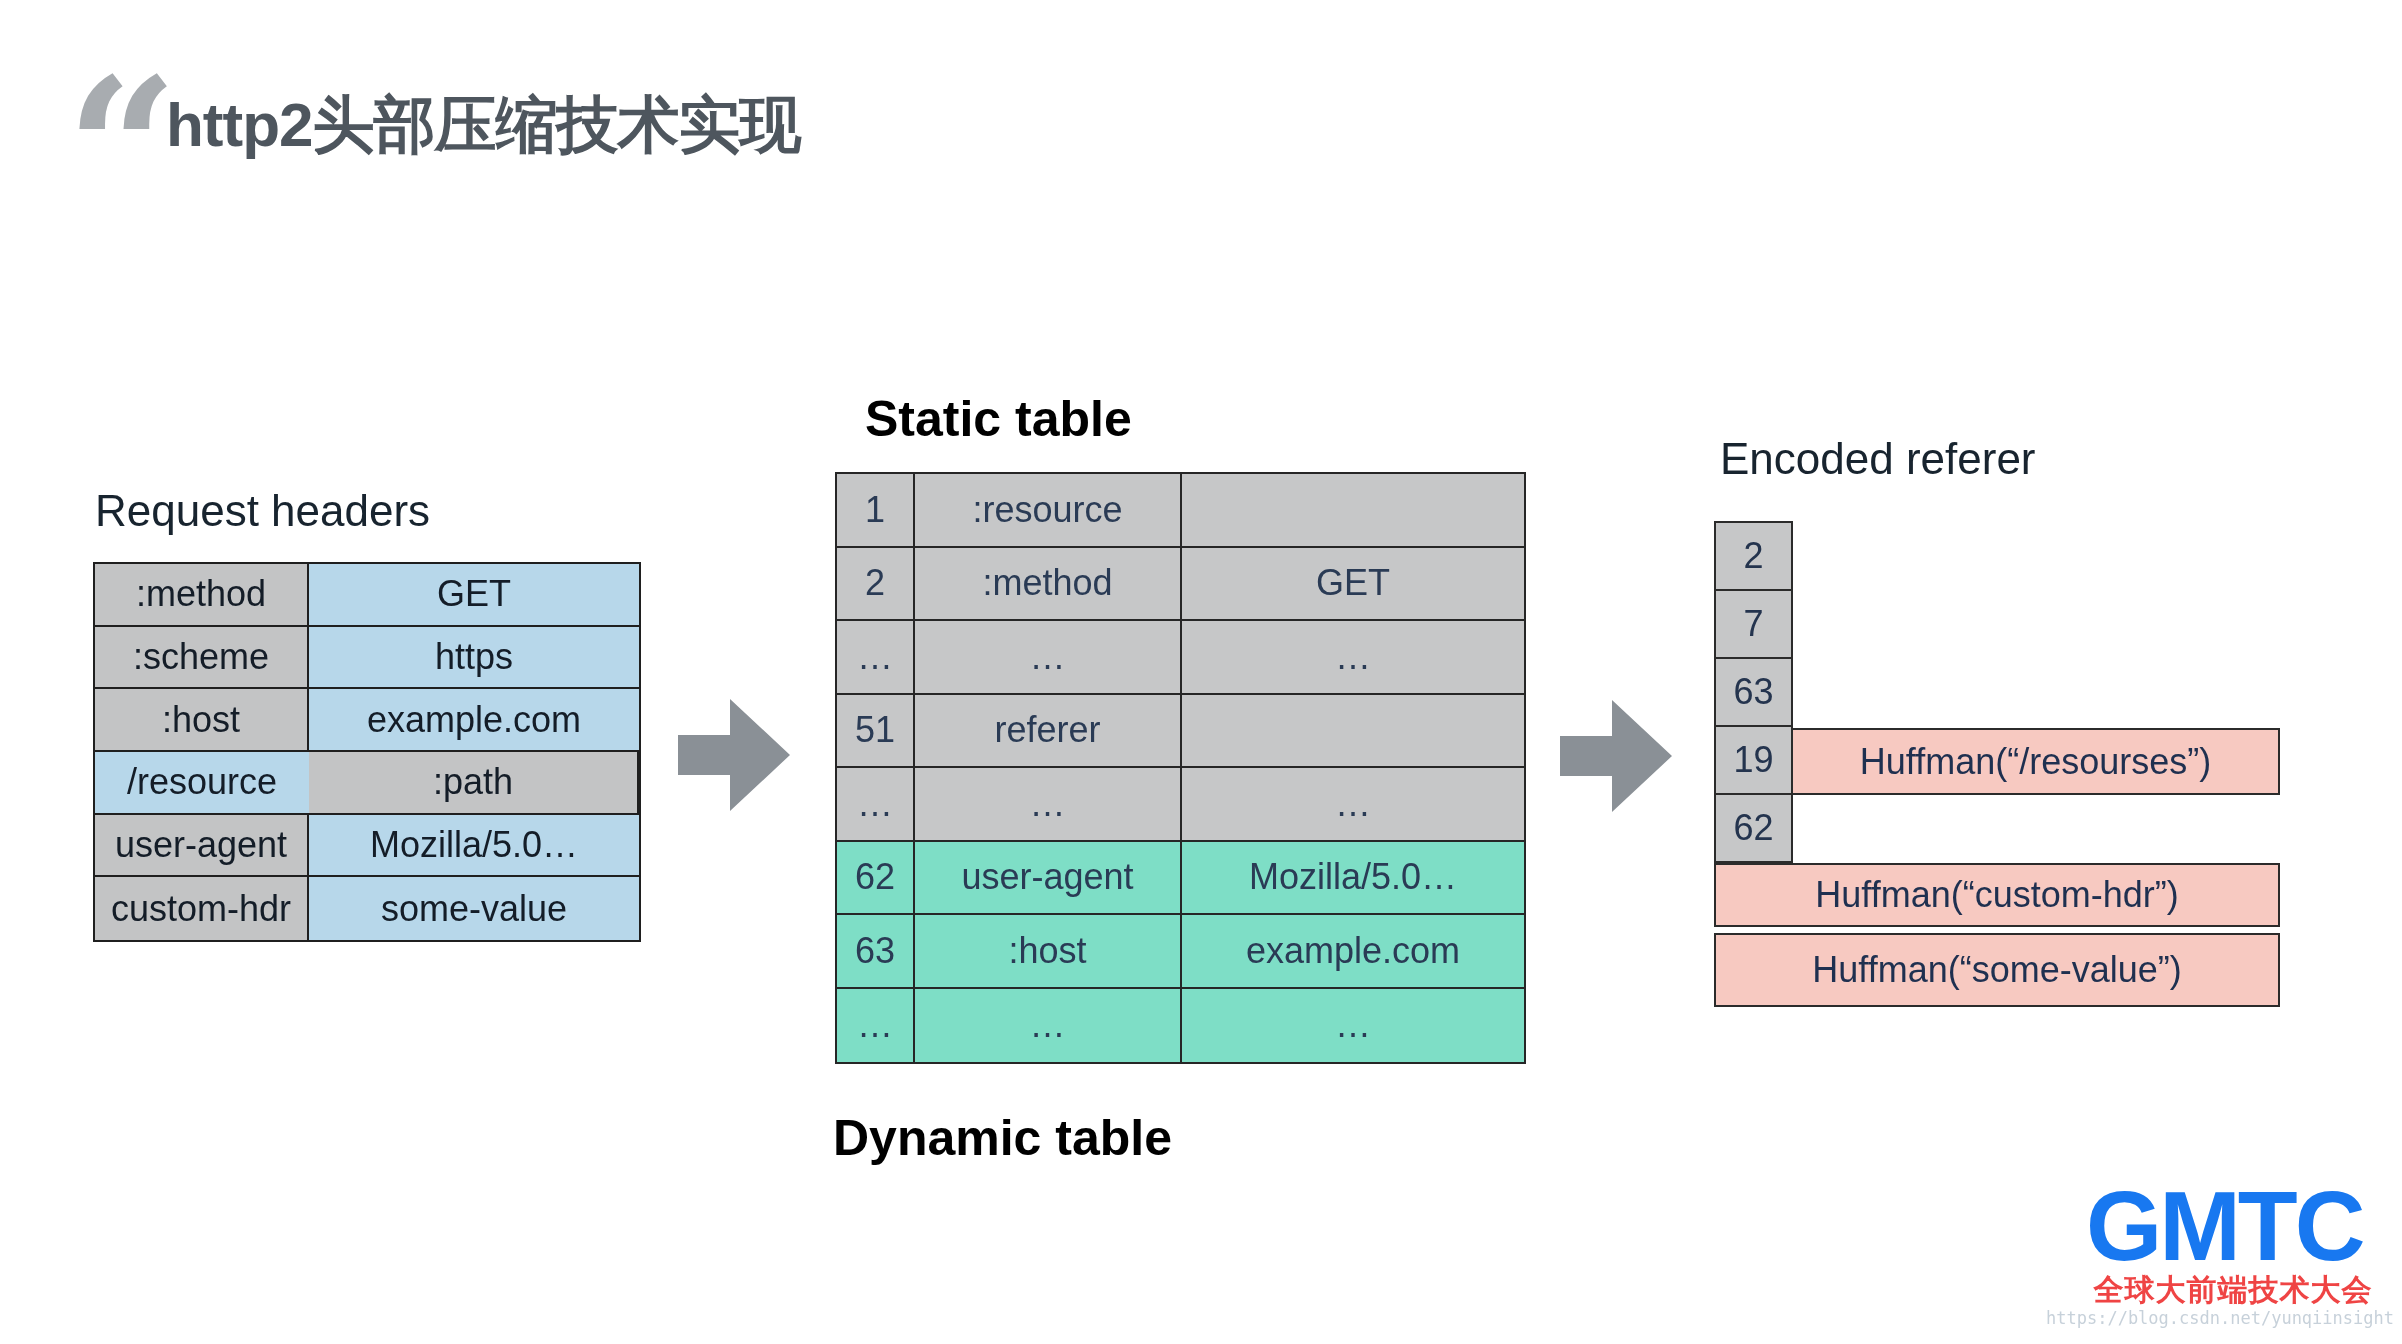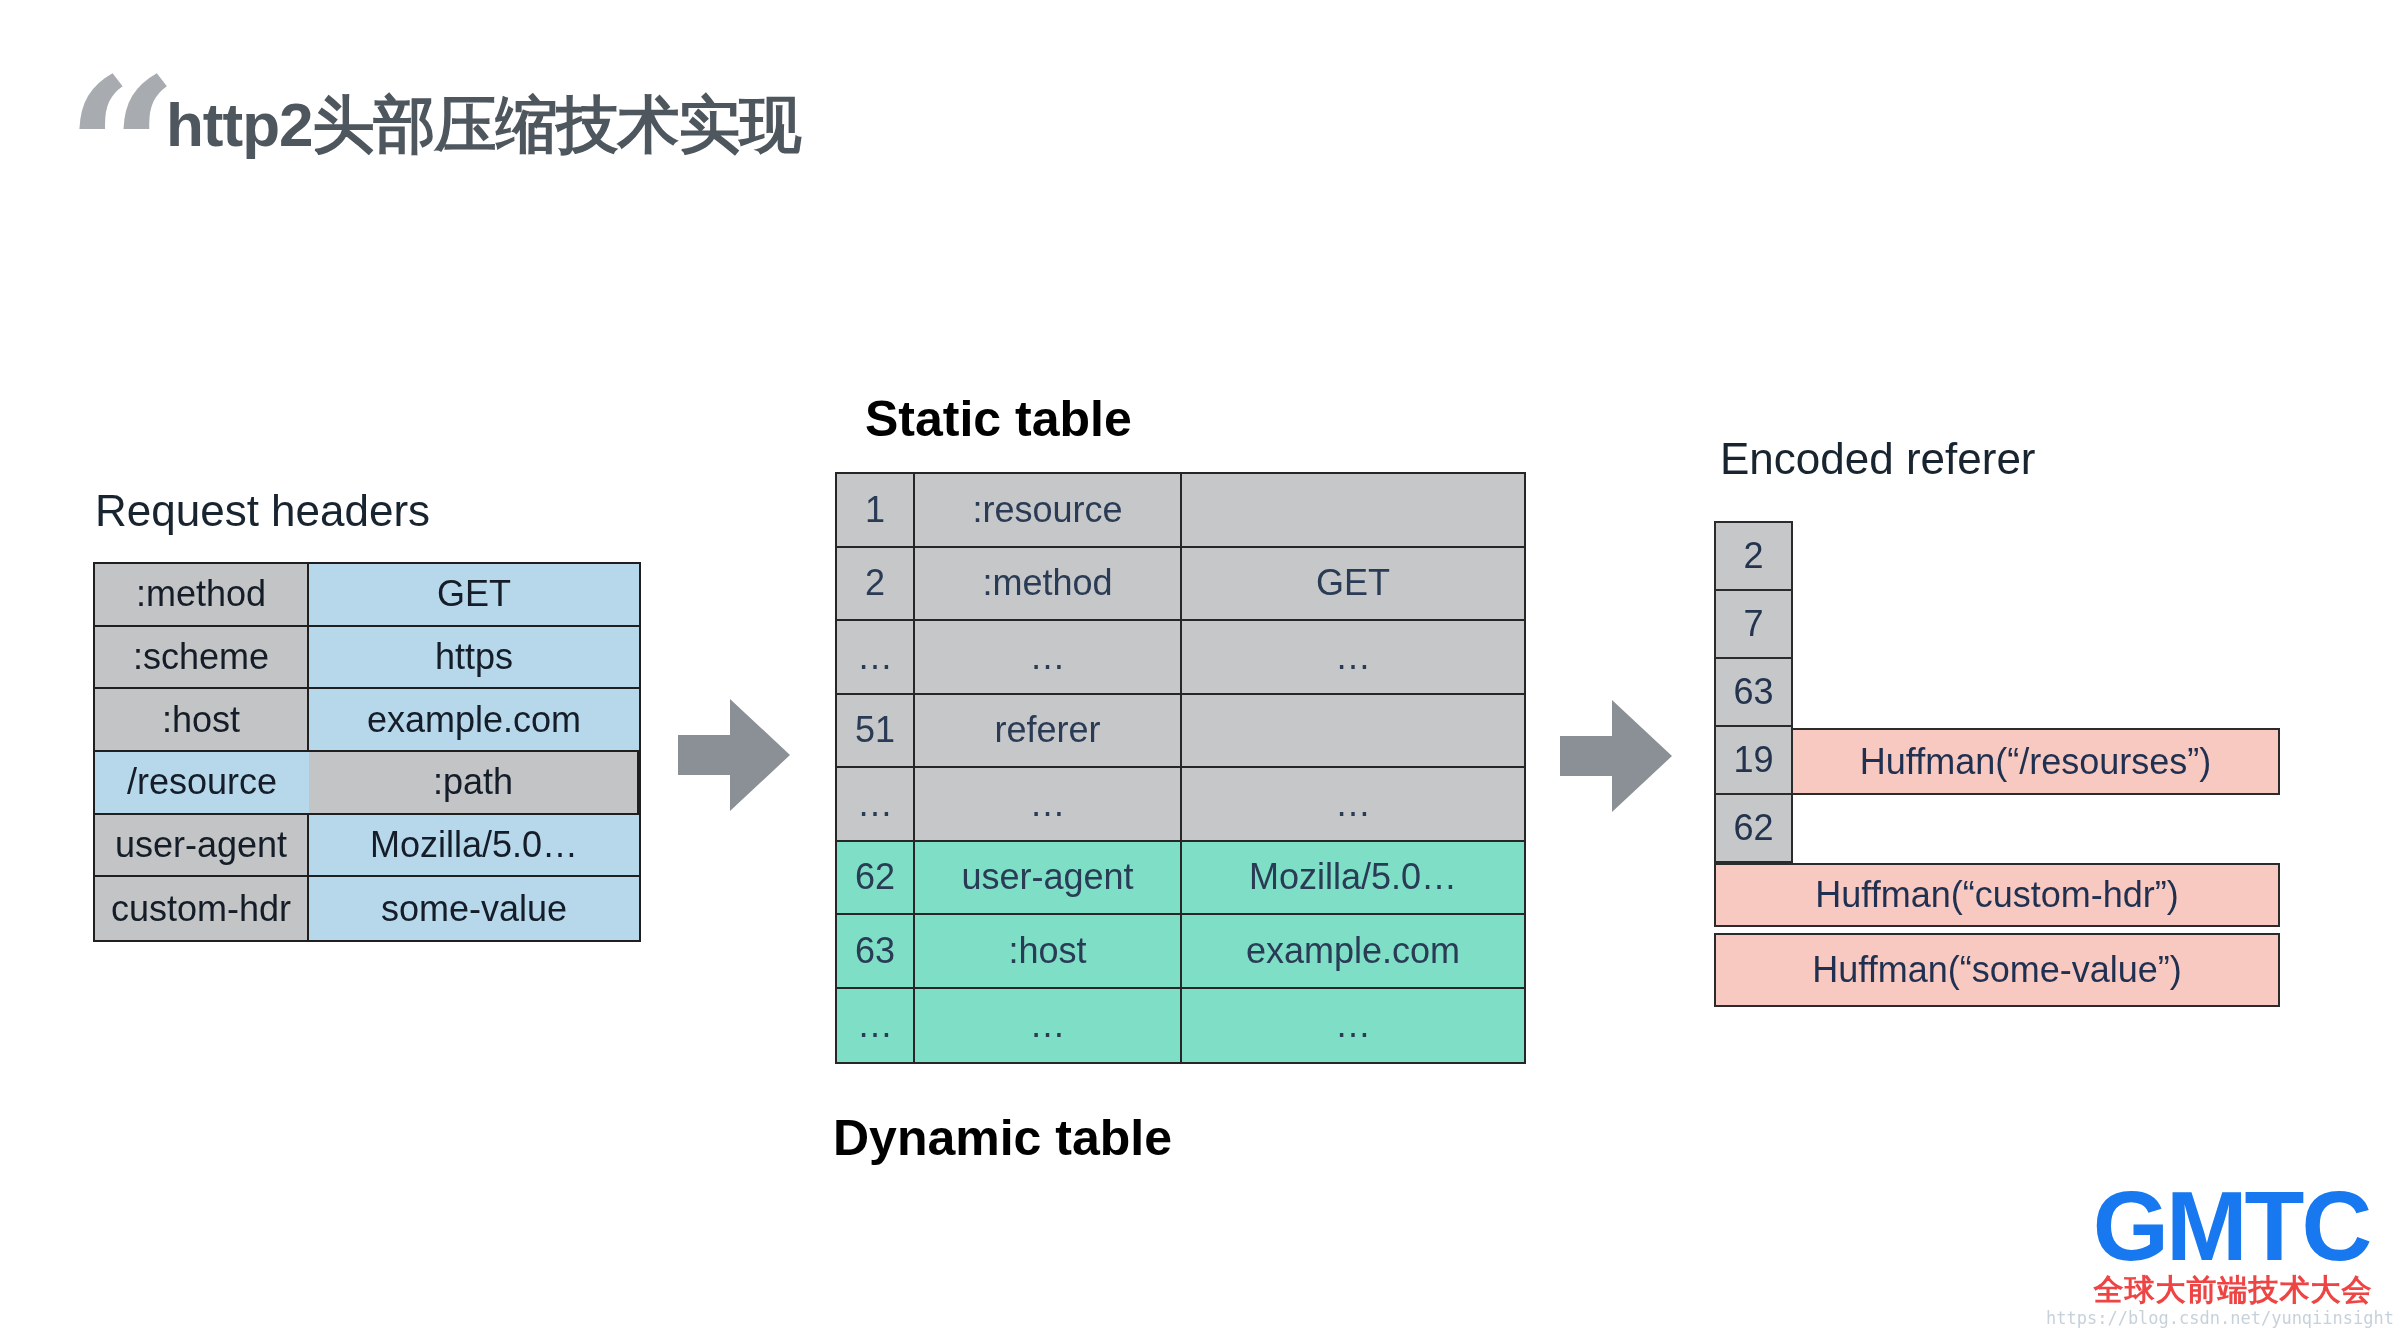--- a/index.html
+++ b/index.html
@@ -46,21 +46,21 @@
   .enc-box{width:79px;height:70px;box-sizing:border-box;border:2px solid #2b2b2b;background:#c6c7c8;
            display:flex;align-items:center;justify-content:center;font-size:36px;color:#24344e;}
   .enc-box + .enc-box{margin-top:-2px;}
   .huff{position:absolute;box-sizing:border-box;border:2px solid #2b2b2b;background:#f7c9c1;
         display:flex;align-items:center;justify-content:center;font-size:36px;color:#1f3050;white-space:nowrap;}
   .huff.inline{left:1791px;top:728px;width:489px;height:67px;}
   .huff.block1{left:1714px;top:863px;width:566px;height:64px;}
   .huff.block2{left:1714px;top:933px;width:566px;height:74px;}
 
   
-  .gmtc{position:absolute;left:2086px;top:1177px;width:290px;text-align:center;
+  .gmtc{position:absolute;left:2086px;top:1177px;width:290px;
         font-size:98px;font-weight:bold;letter-spacing:-3px;color:#1878f0;line-height:1;}
   .gmtc-sub{position:absolute;left:2088px;top:1270px;width:290px;text-align:center;
             font-size:30px;font-weight:bold;letter-spacing:1px;color:#ef4444;white-space:nowrap;}
   .watermark{position:absolute;left:2046px;top:1308px;font-family:"DejaVu Sans Mono",monospace;
              font-size:17px;color:#c7d1da;white-space:nowrap;}
 </style>
 </head>
 <body>
 
 <div class="slide">

